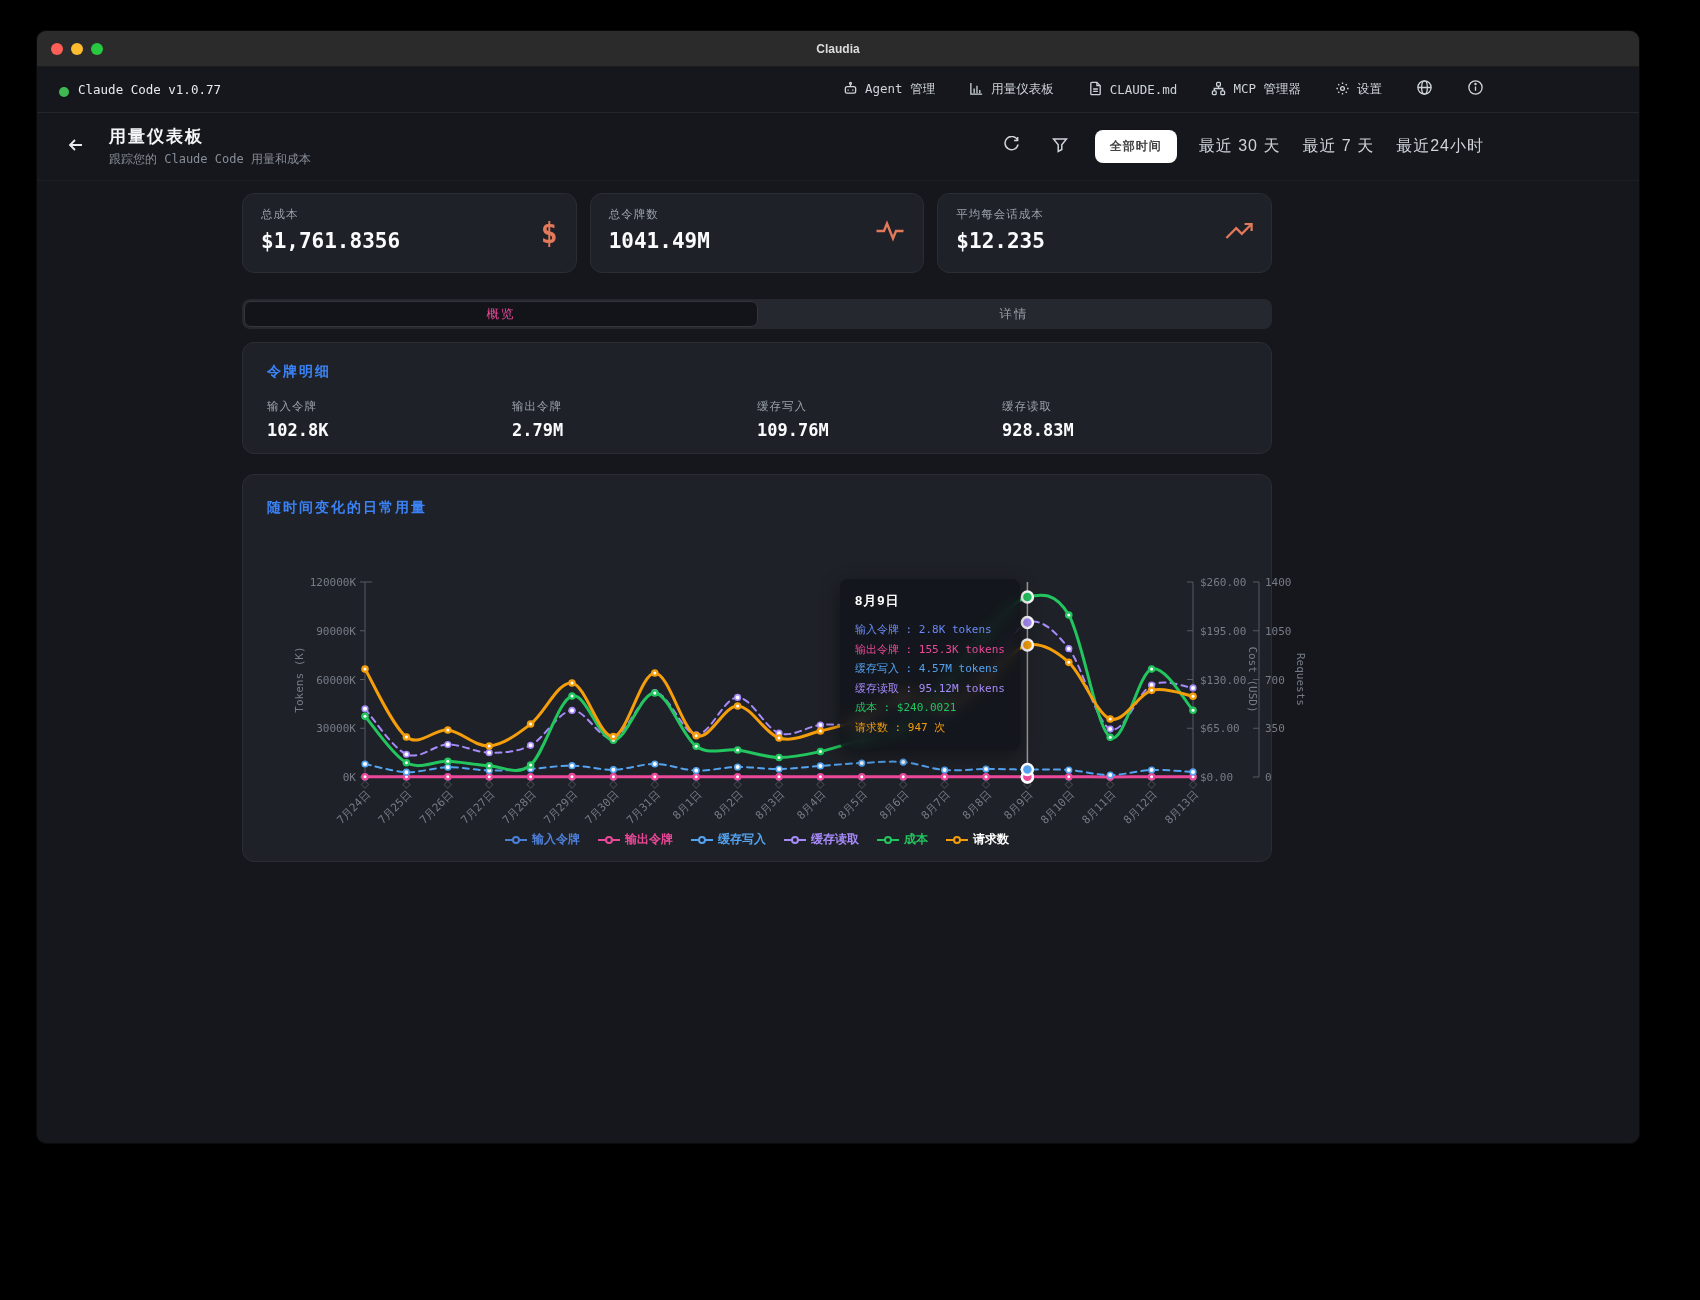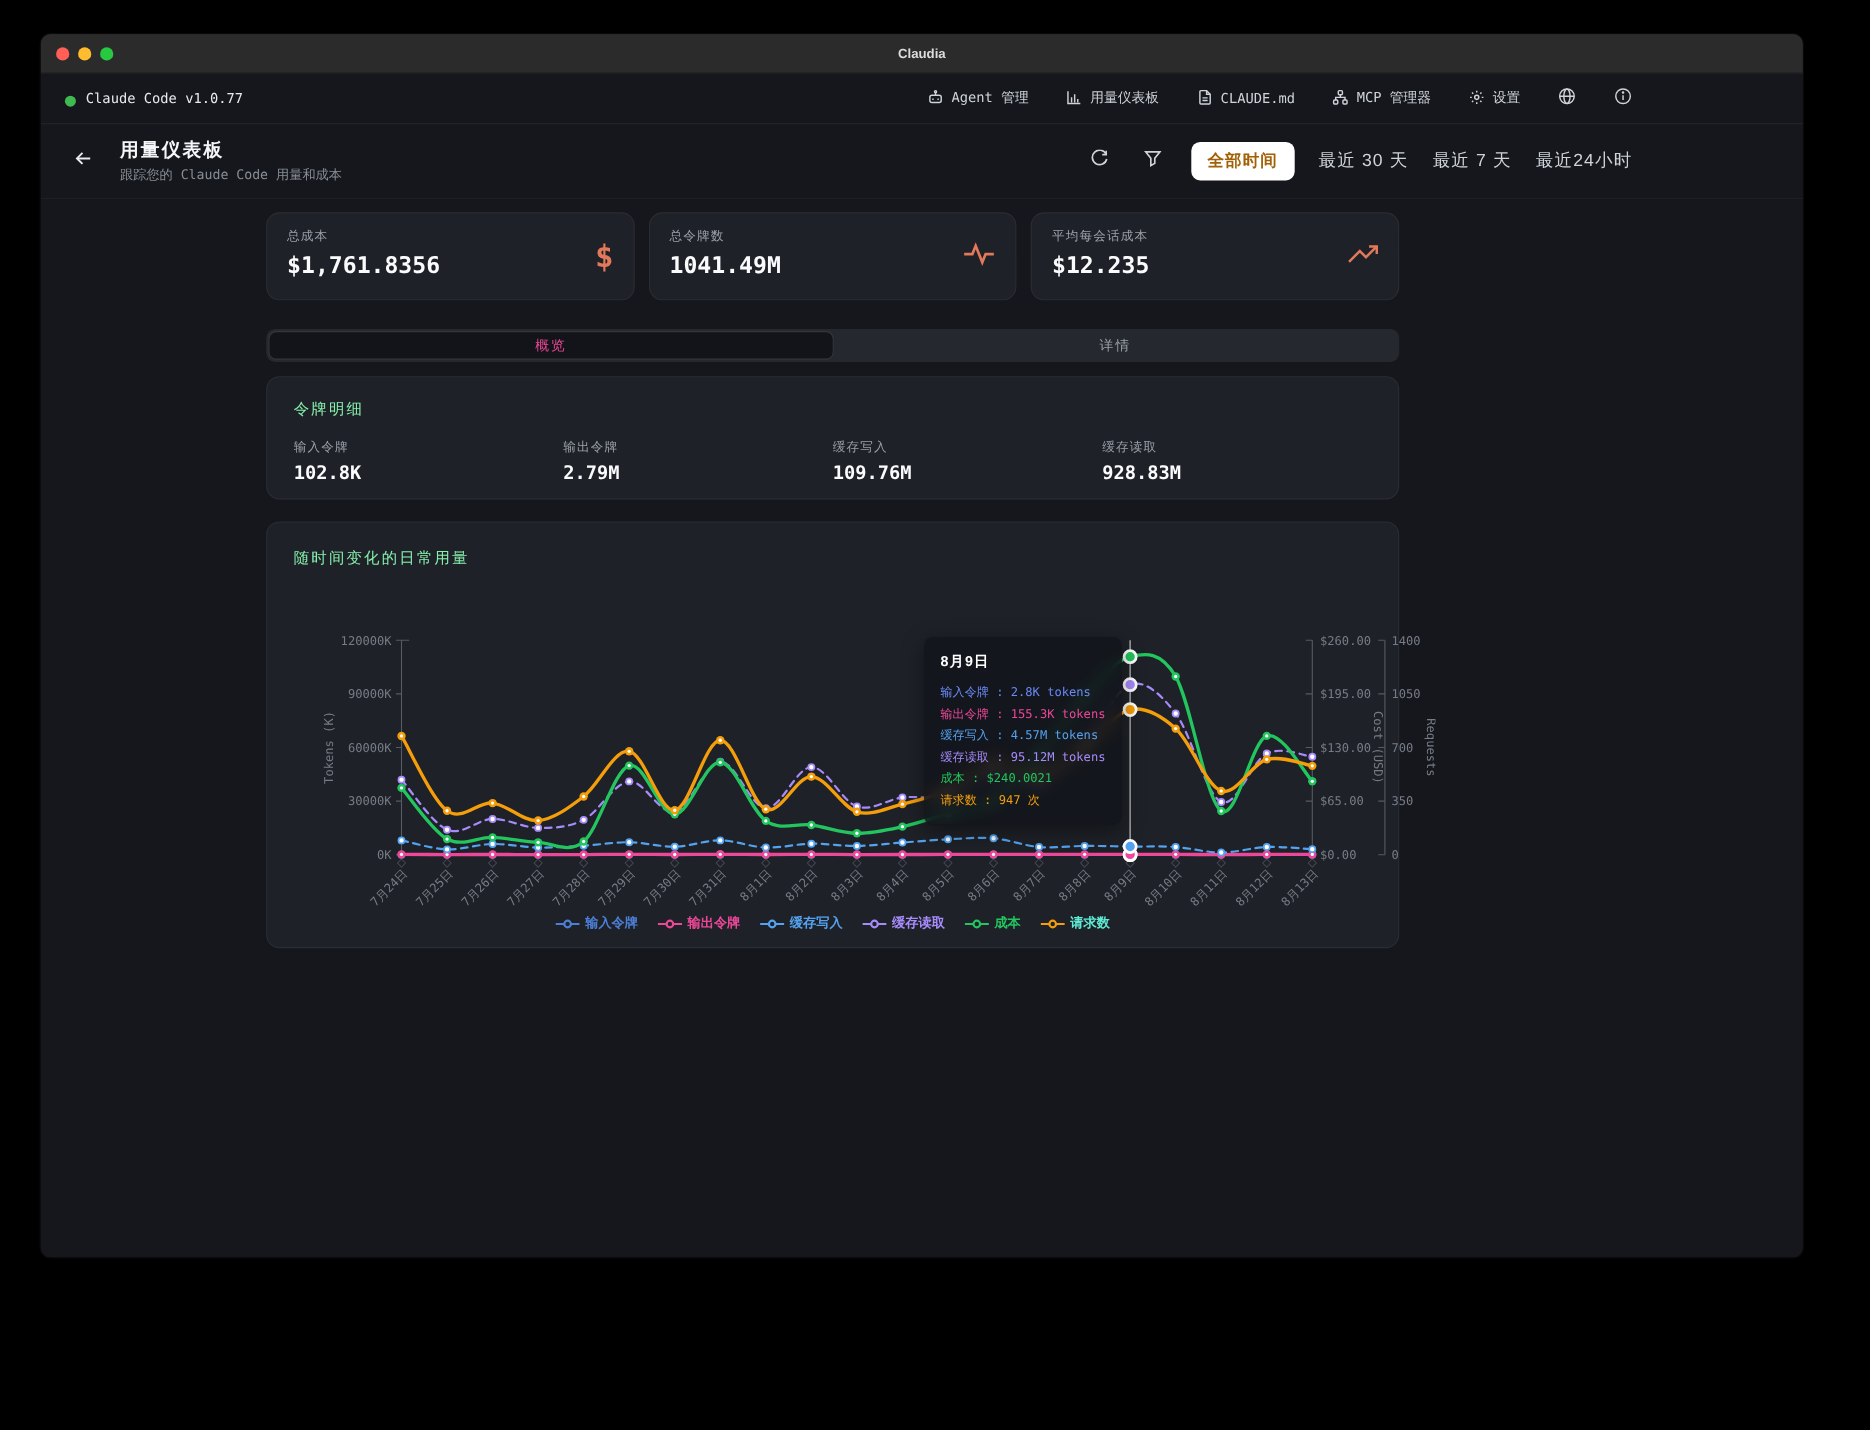--- a/index.html
+++ b/index.html
@@ -26,38 +26,38 @@
   .nav-icon-btn { display:flex; align-items:center; cursor:pointer; }
   
   .page-header { height:68px; display:flex; align-items:center; justify-content:space-between; padding:0 155px 0 22px; border-bottom:1px solid #1d1f24; }
   .ph-left { display:flex; align-items:center; gap:16px; }
   .back-btn { width:34px; height:34px; display:flex; align-items:center; justify-content:center; border-radius:8px; cursor:pointer; }
   .page-title { color:#f5f6f8; font-size:17px; font-weight:bold; letter-spacing:2px; }
   .page-sub { color:#878d97; font-size:12px; margin-top:3px; font-family:"DejaVu Sans Mono", monospace; }
   .ph-right { display:flex; align-items:center; gap:22px; }
   .icon-btn { display:flex; align-items:center; justify-content:center; width:26px; height:26px; cursor:pointer; }
   .icon-btn svg { stroke:#cfd4db; }
-  .pill { background:#ffffff; color:#a16207; font-size:15px; font-weight:bold; border:none; border-radius:8px; padding:8px 15px; letter-spacing:1px; cursor:pointer; }
+  .pill { background:#ffffff; color:#404040; font-size:12px; font-weight:bold; border:none; border-radius:8px; padding:8px 15px; letter-spacing:1px; cursor:pointer; }
   .range-btn { background:none; border:none; color:#ced3da; font-size:16px; letter-spacing:1px; cursor:pointer; font-family:"Liberation Sans",sans-serif; }
   
   .content { margin-left:205px; width:1030px; }
   .stats-row { display:flex; gap:13px; margin-top:12px; }
   .stat-card { flex:1; height:80px; background:#1e2127; border:1px solid #2a2d34; border-radius:12px; padding:13px 18px; display:flex; justify-content:space-between; }
   .stat-label { color:#9aa1ab; font-size:11.5px; letter-spacing:1px; }
   .stat-value { color:#fafbfc; font-size:21px; font-weight:bold; font-family:"DejaVu Sans Mono", monospace; margin-top:7px; }
   .stat-icon { align-self:center; color:#e2795a; }
   .stat-icon svg { stroke:#e2795a; }
   .dollar-glyph { font-family:"DejaVu Sans Mono", monospace; font-size:28px; font-weight:bold; color:#e2795a; }
   
   .tabs { margin-top:26px; height:30px; background:#25282e; border-radius:8px; display:flex; padding:2px; }
   .tab { flex:1; display:flex; align-items:center; justify-content:center; font-size:12.5px; letter-spacing:2px; color:#9aa0a9; border-radius:7px; cursor:pointer; }
   .tab.active { background:#121419; color:#ec4899; border:1px solid #33363d; }
   
   .token-card { margin-top:13px; height:112px; background:#1e2127; border:1px solid #2a2d34; border-radius:12px; padding:20px 24px; }
-  .card-heading { color:#86efac; font-size:14px; font-weight:normal; letter-spacing:2px; }
+  .card-heading { color:#3b82f6; font-size:14px; font-weight:bold; letter-spacing:2px; }
   .token-grid { display:grid; grid-template-columns:repeat(4,1fr); margin-top:18px; }
   .tk-label { color:#9aa1ab; font-size:11.5px; letter-spacing:1px; }
   .tk-value { color:#fafbfc; font-size:17px; font-weight:bold; font-family:"DejaVu Sans Mono", monospace; margin-top:6px; }
   
   .chart-card { position:relative; margin-top:20px; height:388px; background:#1e2127; border:1px solid #2a2d34; border-radius:12px; }
   .chart-title { position:absolute; left:24px; top:24px; }
   #chart-svg { position:absolute; left:0; top:0; }
   .axis-text { fill:#767c87; font-size:11px; font-family:"DejaVu Sans Mono", monospace; }
   #chart-legend { position:absolute; left:0; top:356px; width:100%; display:flex; justify-content:center; gap:18px; }
   .lg-item { display:flex; align-items:center; gap:5px; font-size:12px; font-weight:bold; cursor:pointer; }
@@ -581,18 +581,18 @@
               <line x1="0" y1="5" x2="22" y2="5" stroke="#22c55e" stroke-width="2"></line>
               <circle cx="11" cy="5" r="3" fill="#1e2127" stroke="#22c55e" stroke-width="2"></circle>
             </svg>
             <span style="color: rgb(34, 197, 94);">成本</span>
           </span>
           <span class="lg-item">
             <svg width="22" height="10" viewBox="0 0 22 10">
               <line x1="0" y1="5" x2="22" y2="5" stroke="#f59e0b" stroke-width="2"></line>
               <circle cx="11" cy="5" r="3" fill="#1e2127" stroke="#f59e0b" stroke-width="2"></circle>
             </svg>
-            <span style="color: #5eead4;">请求数</span>
+            <span style="color: #ffffff;">请求数</span>
           </span>
         </div>
     </div>
   </div>
 </div>
 
 </body></html>

